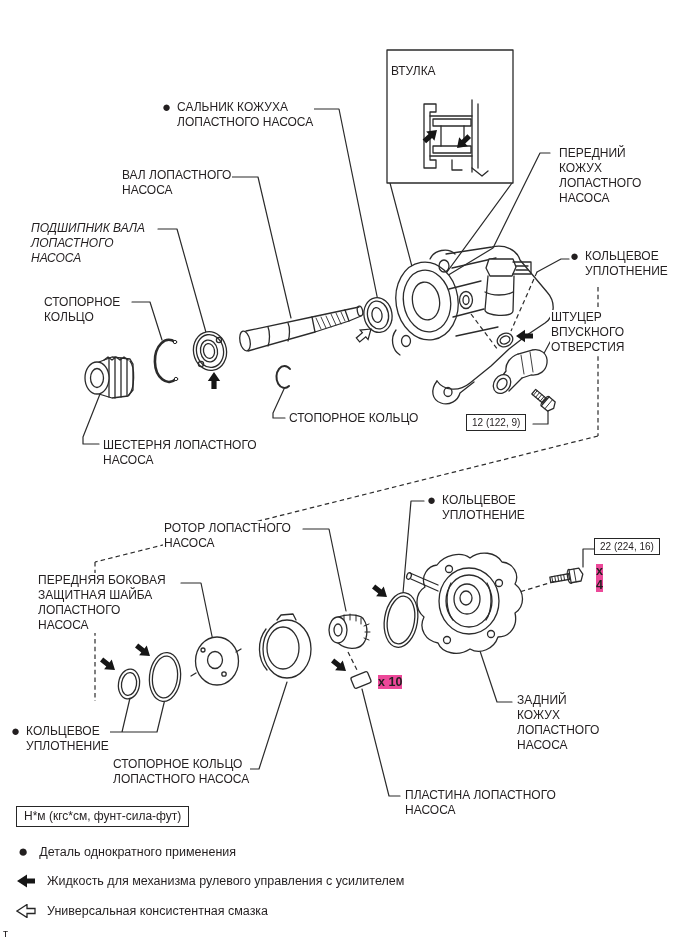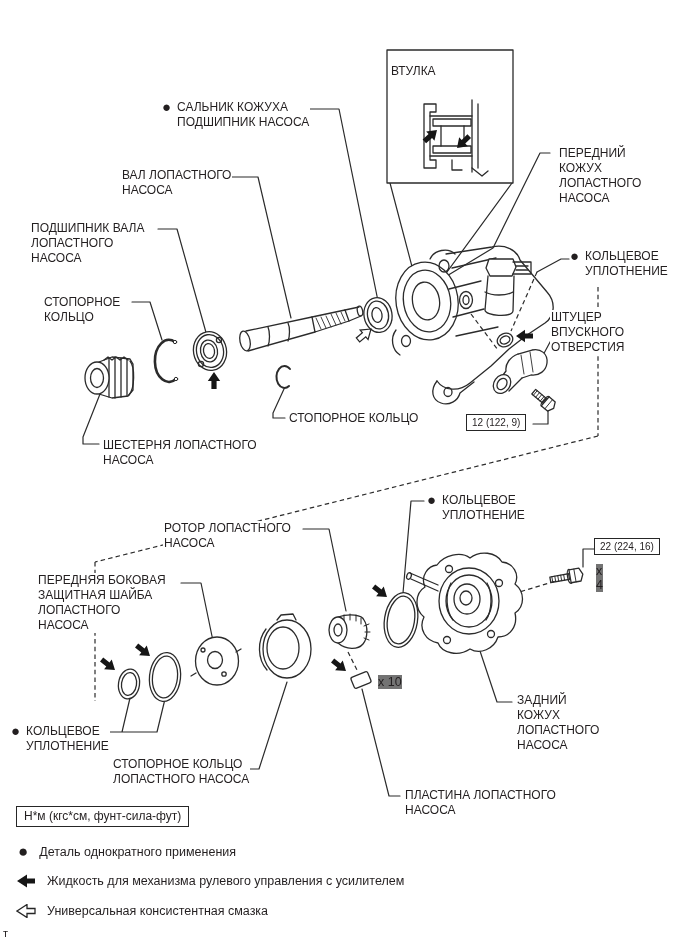--- a/index.html
+++ b/index.html
@@ -13,21 +13,21 @@
   .lbl{
     position:absolute;font-size:12px;line-height:15px;
     white-space:pre-line;background:#fff;padding:0 1px;
   }
   .bulleted{display:flex;gap:5px;align-items:flex-start;background:#fff;}
   .dot{font-size:15px;line-height:14px;flex:0 0 auto;}
   .tq{
     position:absolute;border:1.6px solid #262626;background:#fff;
     padding:1px 5px;font-size:10px;line-height:13px;white-space:nowrap;
   }
-  .qty{position:absolute;font-size:12.5px;background:#737373;}
+  .qty{position:absolute;font-size:12.5px;background:#ec4899;font-weight:bold;}
   .legend-row{position:absolute;display:flex;align-items:center;gap:11px;font-size:12.5px;}
   .legend-row .g-icon{flex:0 0 auto;display:flex;}
   .legend-note{position:absolute;font-size:12px;line-height:17px;white-space:pre-line;}
   .footer-char{position:absolute;left:3px;top:927px;font-size:11px;}
 </style>
 </head>
 <body>
 
 <div class="stage">
 
@@ -250,27 +250,27 @@
   <g fill="#ffffff" stroke="#262626" stroke-width="1.2">
     <use href="#arr" transform="translate(371,329) rotate(-40)"></use>
   </g>
 </svg>
 
 <div class="lbl" style="left:390px;top:64px;">ВТУЛКА</div>
 
 <div class="bulleted" style="position:absolute;left:162px;top:100px;">
   <span class="dot">●</span>
   <span class="lbl" style="position:static;">САЛЬНИК КОЖУХА
-ПОДШИПНИК НАСОСА</span>
+ЛОПАСТНОГО НАСОСА</span>
 </div>
 
 <div class="lbl" style="left:121px;top:168px;">ВАЛ ЛОПАСТНОГО
 НАСОСА</div>
 
-<div class="lbl" style="left:30px;top:221px;">ПОДШИПНИК ВАЛА
+<div class="lbl" style="left:30px;top:221px;font-style:italic;">ПОДШИПНИК ВАЛА
 ЛОПАСТНОГО
 НАСОСА</div>
 
 <div class="lbl" style="left:43px;top:295px;">СТОПОРНОЕ
 КОЛЬЦО</div>
 
 <div class="lbl" style="left:102px;top:438px;">ШЕСТЕРНЯ ЛОПАСТНОГО
 НАСОСА</div>
 
 <div class="lbl" style="left:288px;top:411px;">СТОПОРНОЕ КОЛЬЦО</div>

